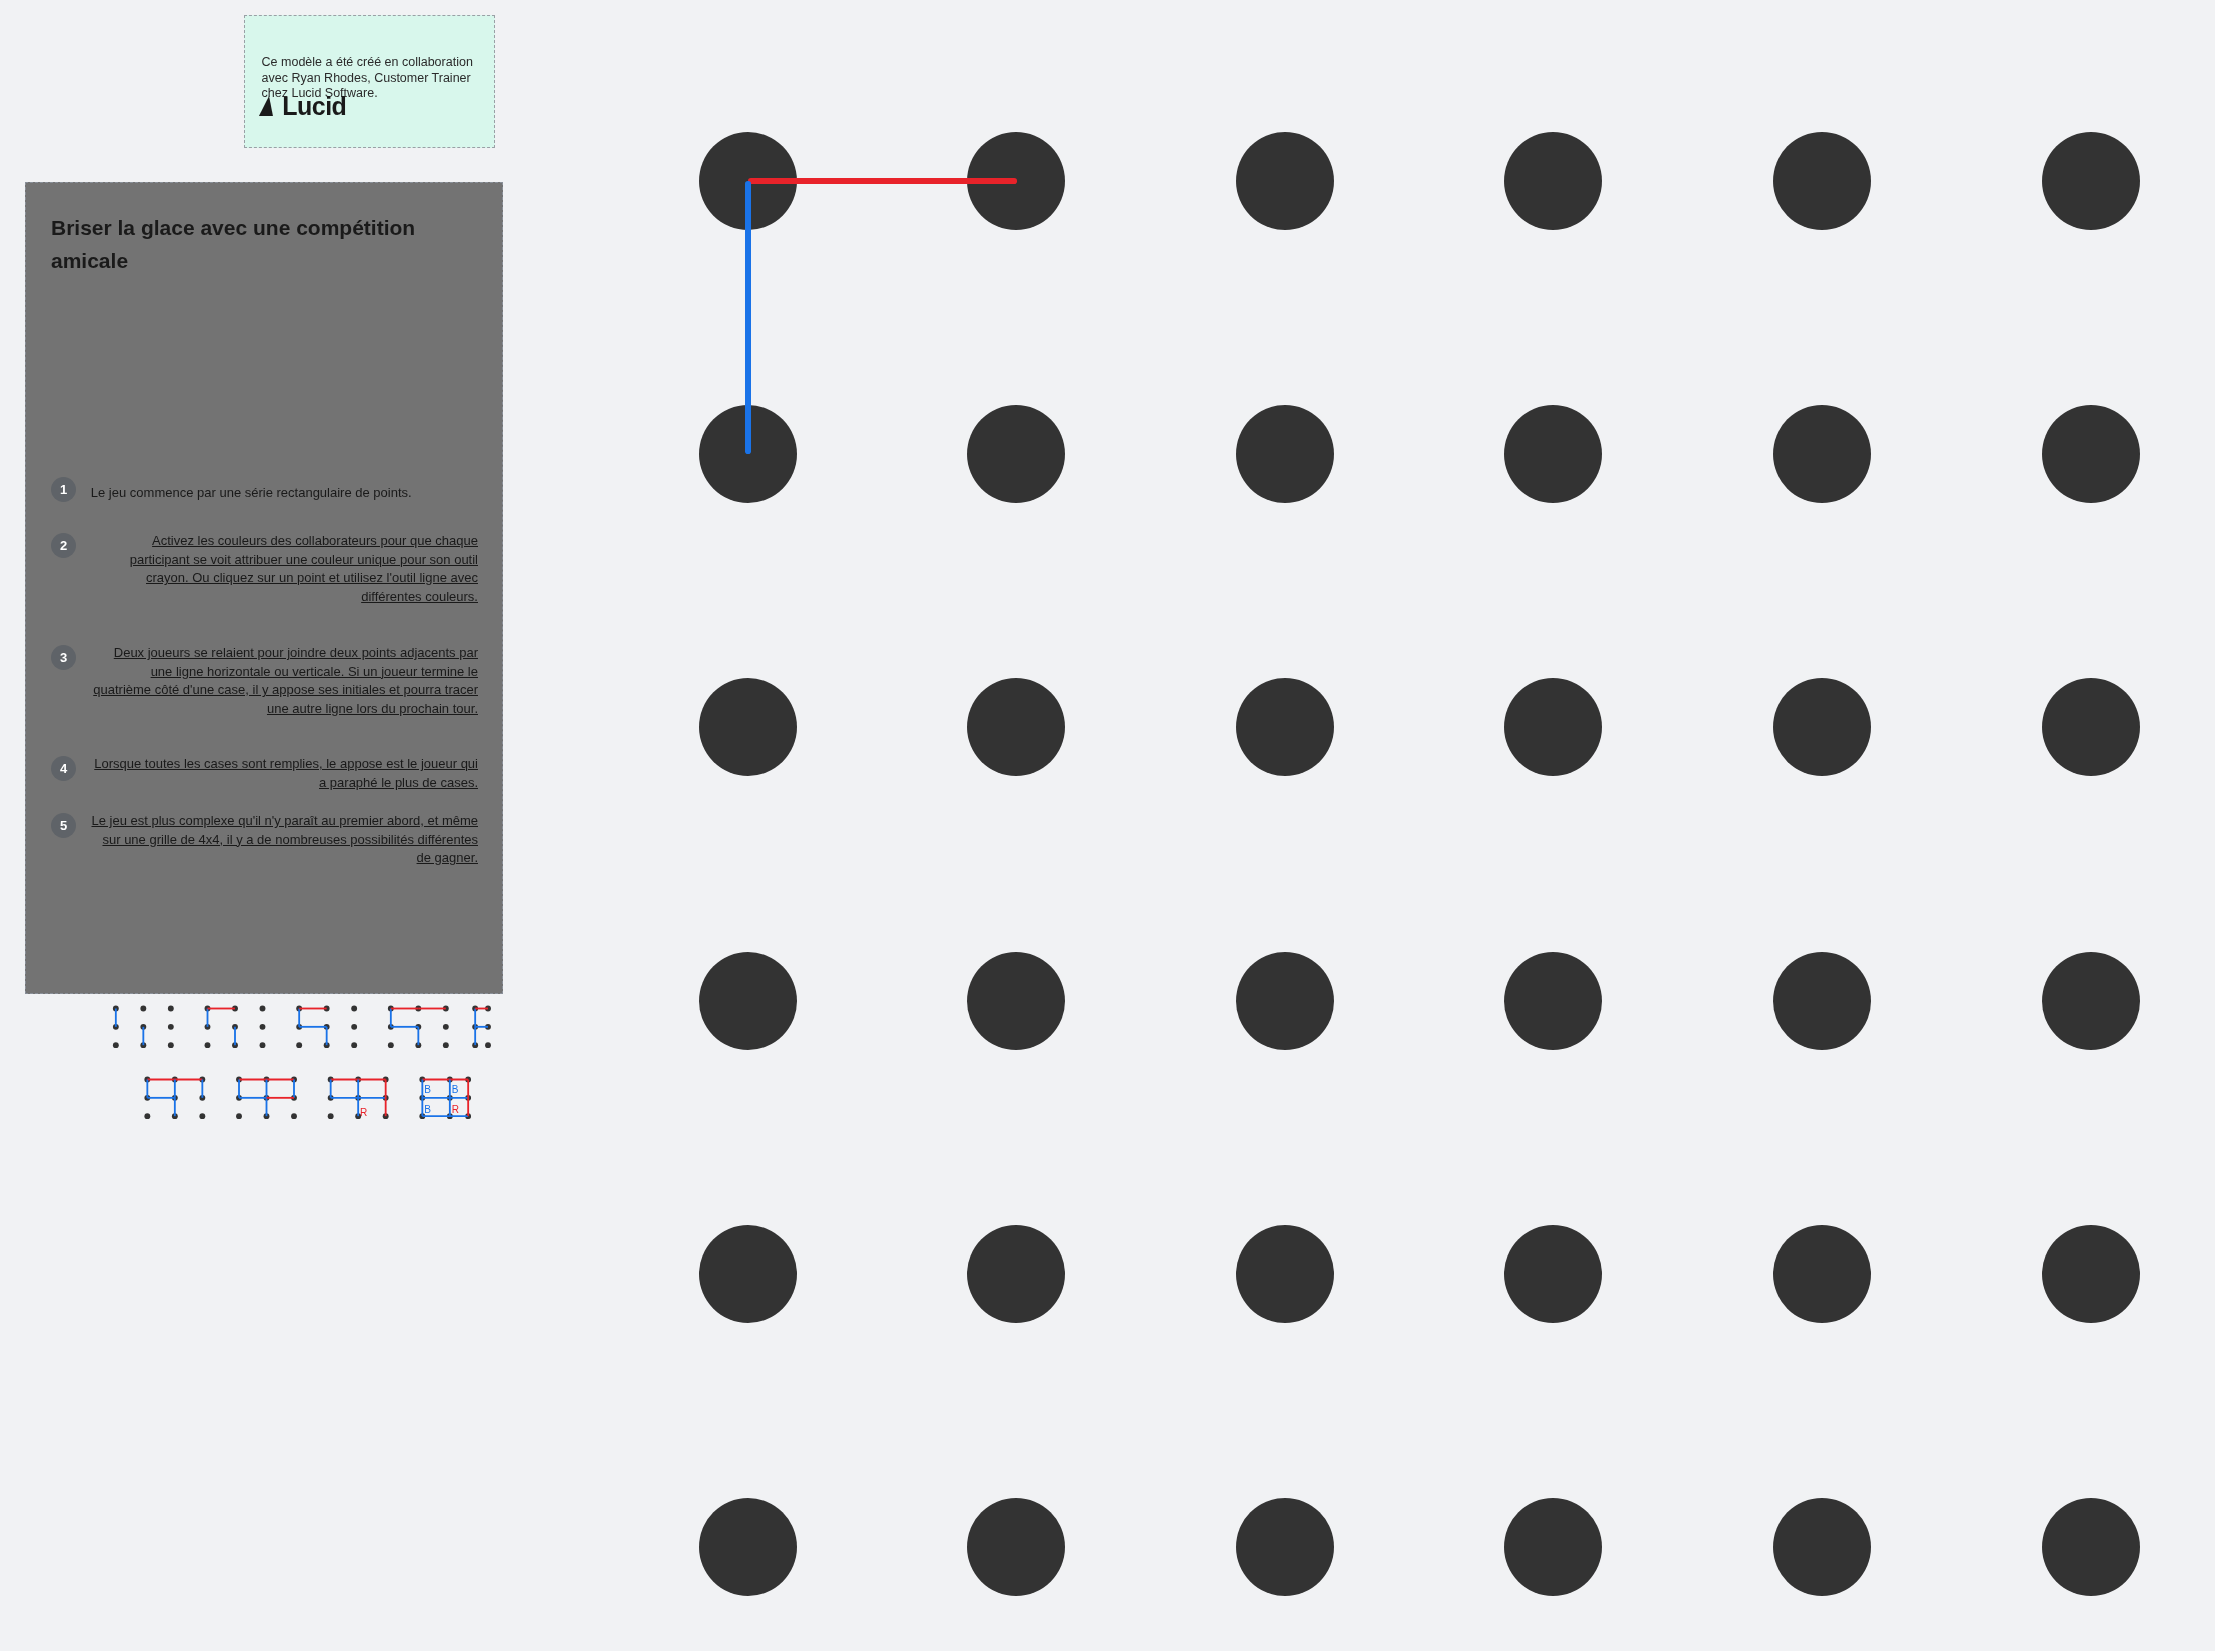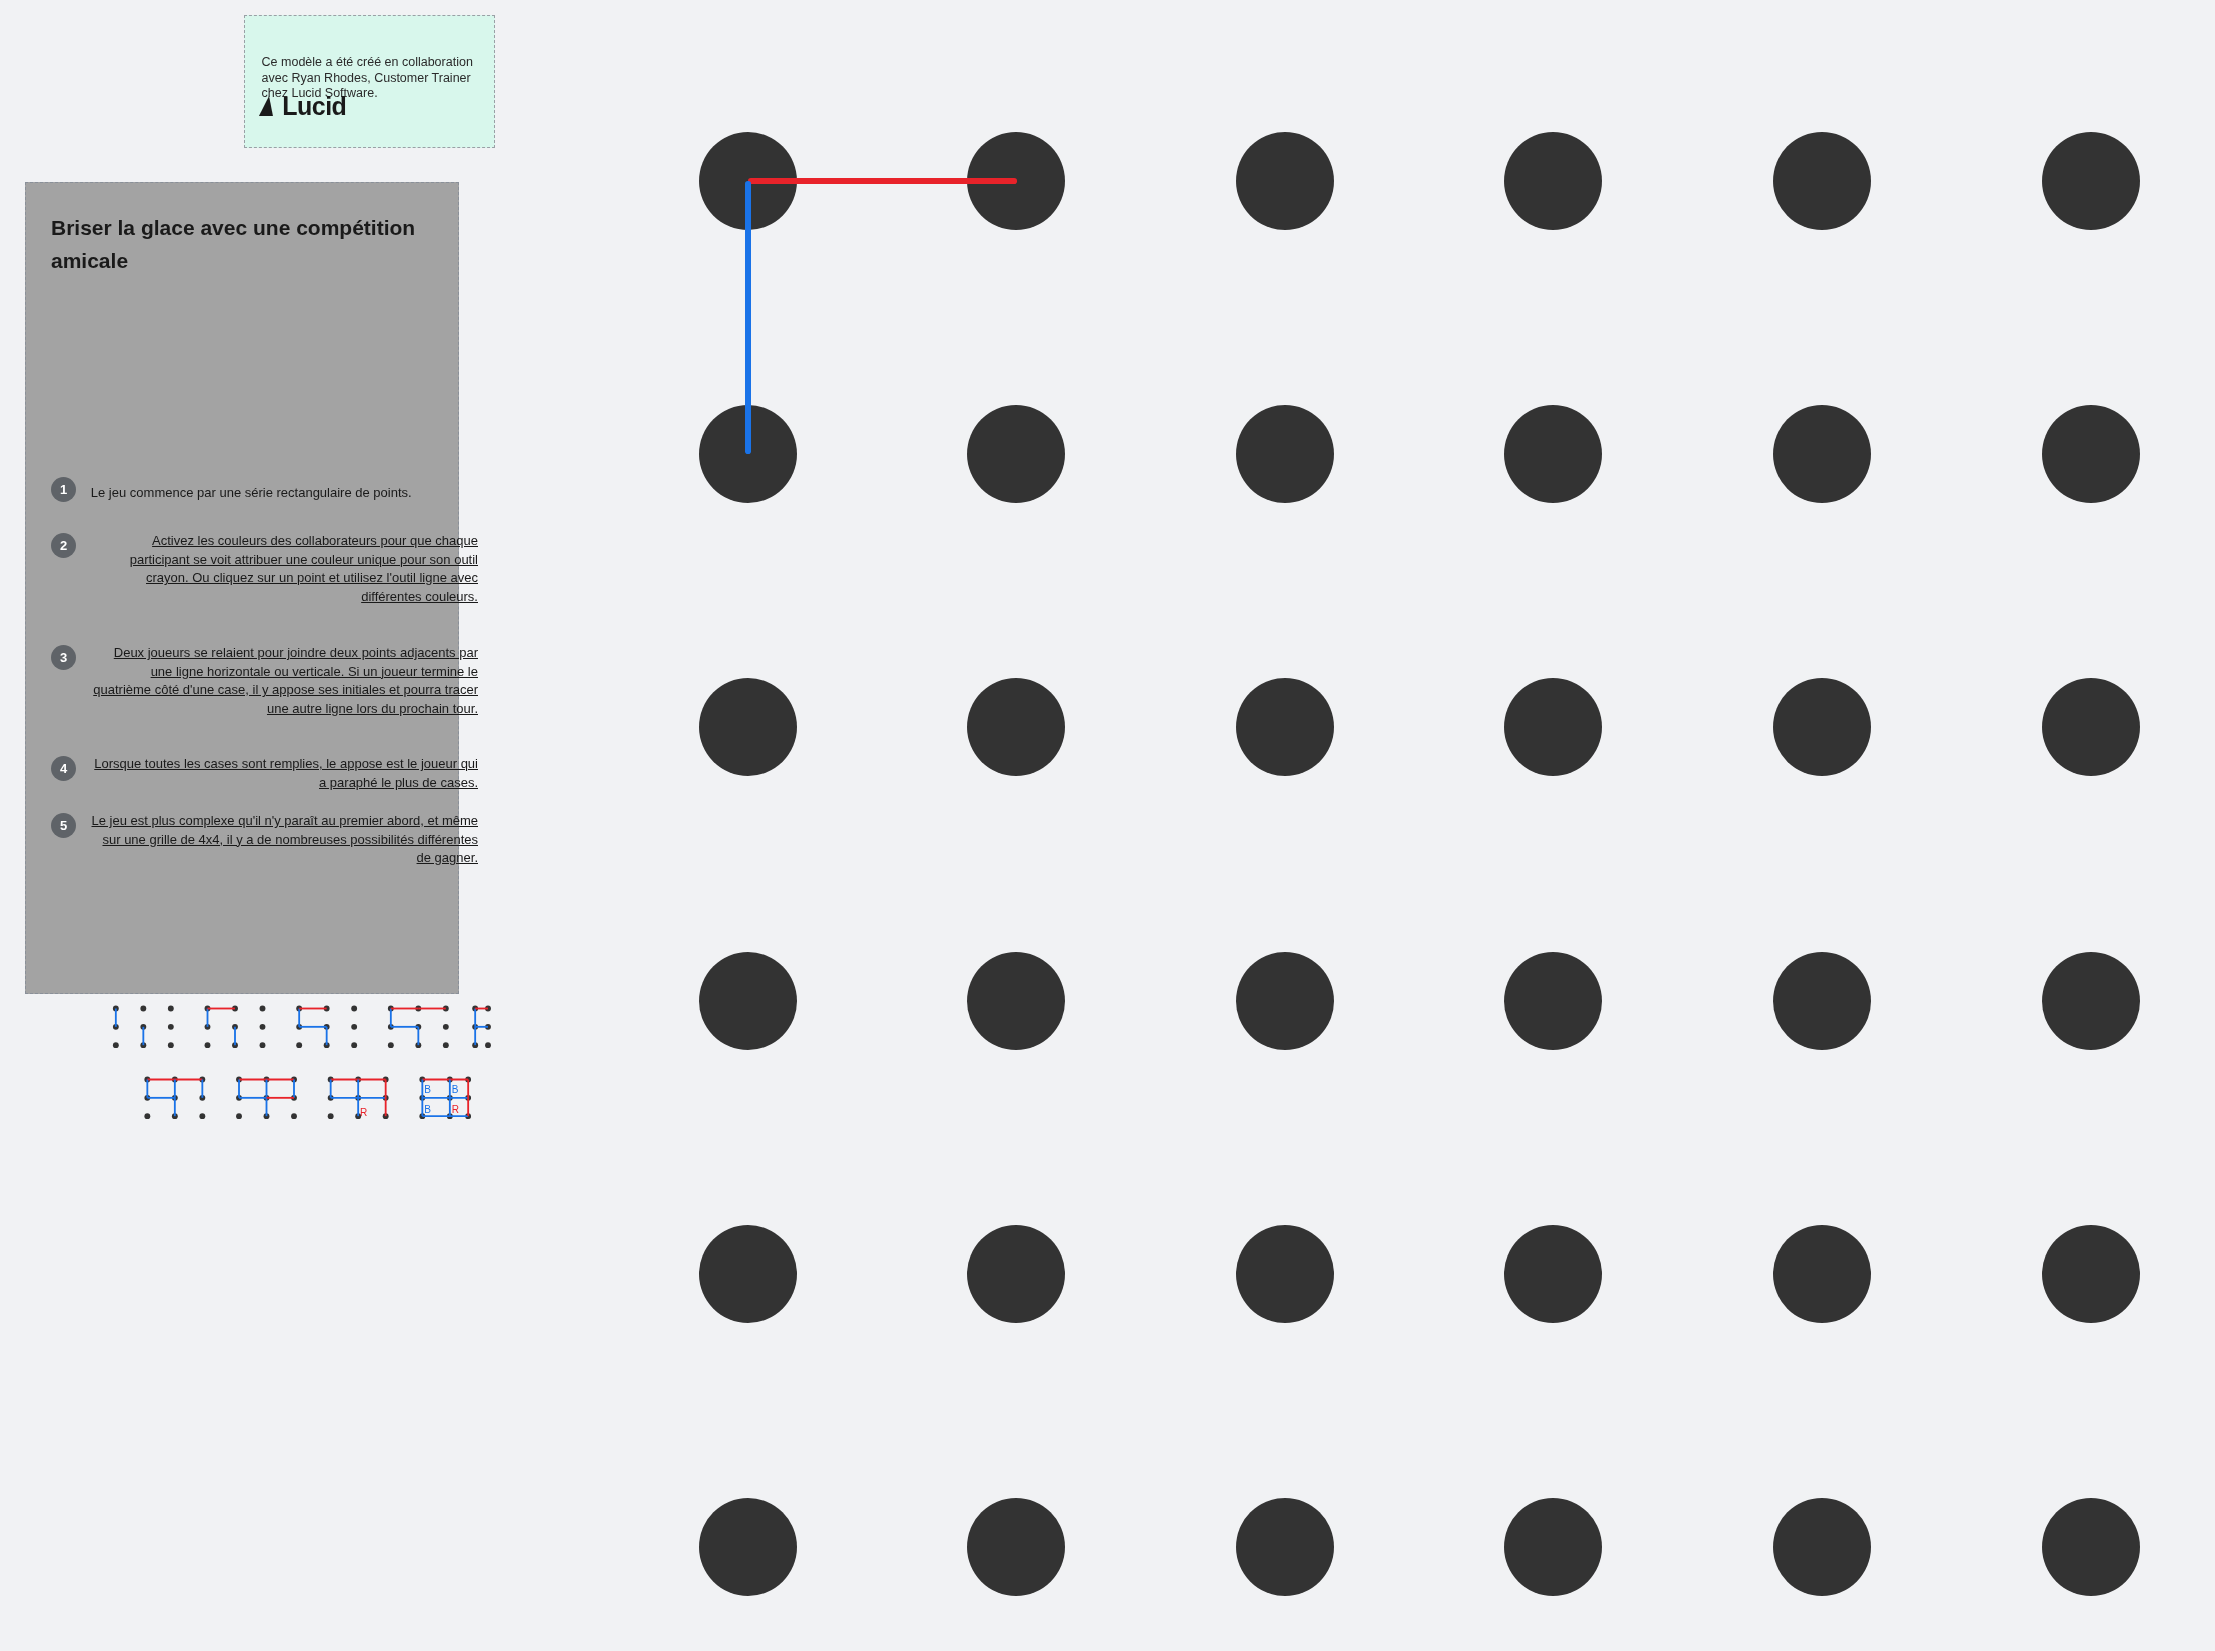--- a/index.html
+++ b/index.html
@@ -66,23 +66,23 @@
     font-weight: bold;
     color: #1a1a1a;
     letter-spacing: -0.5px;
   }
 
   
   #instructions {
     position: absolute;
     left: 25px;
     top: 182px;
-    width: 434px;
+    width: 478px;
     height: 812px;
-    background: #a3a3a3;
+    background: #737373;
     border: 1.8px dashed #8a9099;
     box-sizing: border-box;
   }
   #instructions h1 {
     margin: 0;
     position: absolute;
     left: 25px;
     top: 28px;
     width: 425px;
     font-size: 21px;

